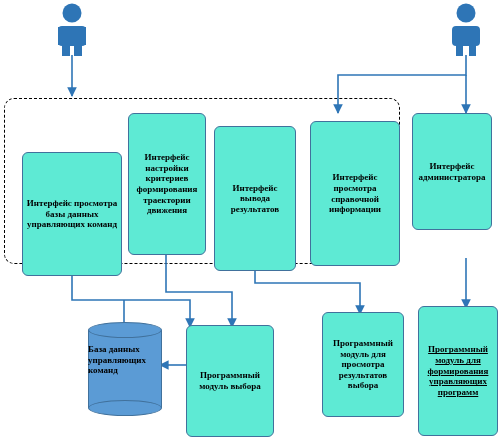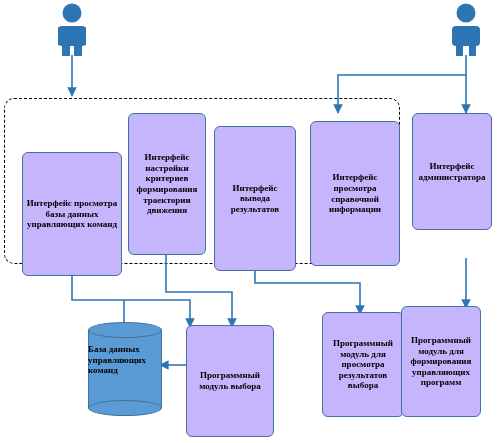--- a/index.html
+++ b/index.html
@@ -10,21 +10,21 @@
   #canvas {
     position: relative;
     width: 502px;
     height: 443px;
     background: #ffffff;
     font-family: "Liberation Serif", serif;
     overflow: hidden;
   }
   .box {
     position: absolute;
-    background: #c4b5fd;
+    background: #5eead4;
     border: 1px solid #41719C;
     border-radius: 6px;
     box-sizing: border-box;
     display: flex;
     align-items: center;
     justify-content: center;
     text-align: center;
     color: #000000;
     font-weight: bold;
     font-size: 9px;
@@ -169,17 +169,17 @@
   </div>
 
   <div class="box" style="left:186px; top:325px; width:88px; height:112px;">
     <span>Программный модуль выбора</span>
   </div>
 
   <div class="box" style="left:322px; top:312px; width:82px; height:105px;text-align:center;">
     <span>Программный модуль для просмотра результатов выбора</span>
   </div>
 
-  <div class="box" style="left:401px; top:306px; width:80px; height:111px;">
+  <div class="box" style="left:418px; top:306px; width:80px; height:130px;text-decoration:underline;">
     <span>Программный модуль для формирования управляющих программ</span>
   </div>
 
 </div>
 
 </body></html>

